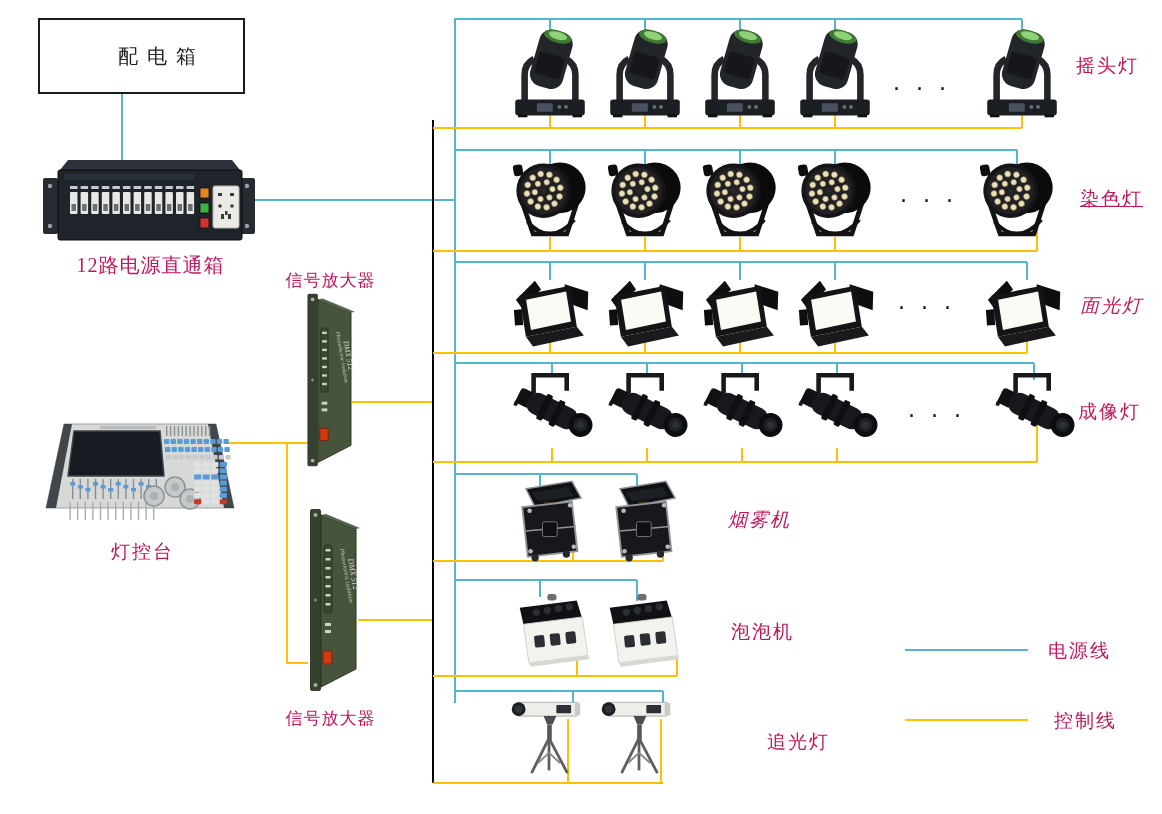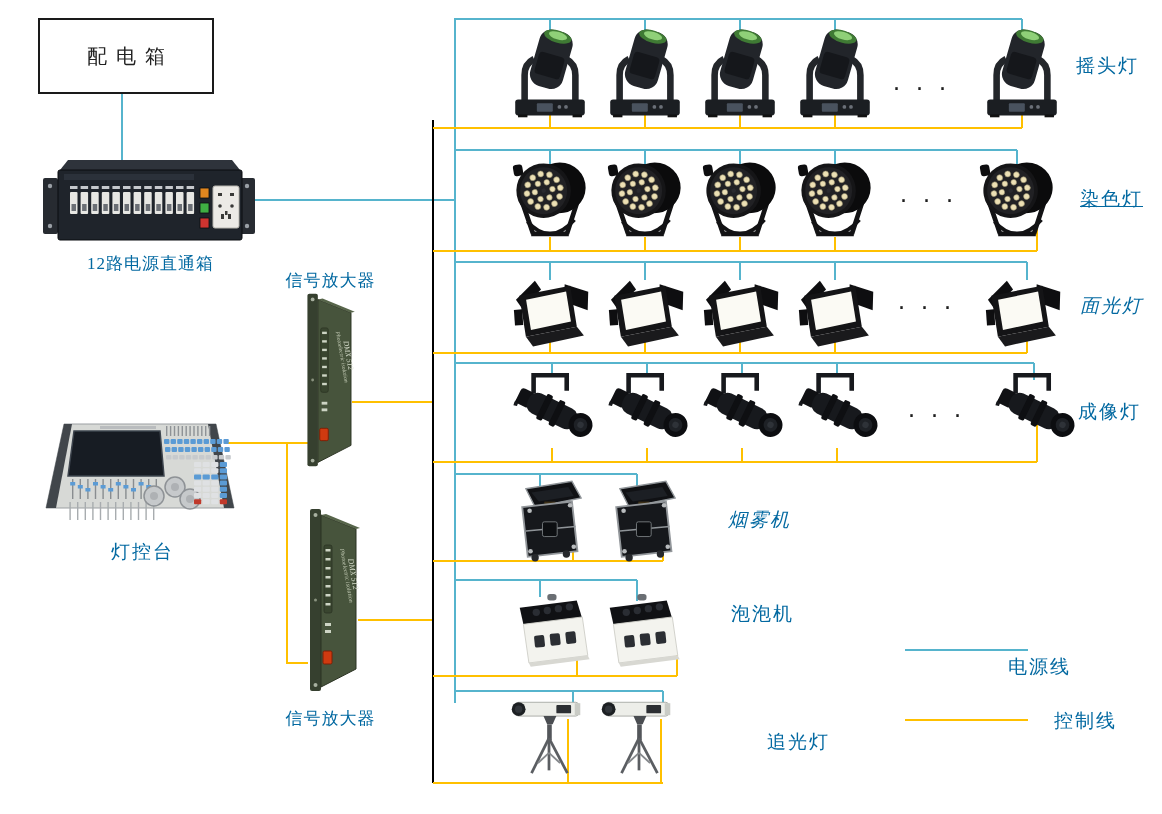--- a/index.html
+++ b/index.html
@@ -1,23 +1,23 @@
 <!DOCTYPE html>
 <html><head>
 <meta charset="utf-8">
 <style>
   html,body{margin:0;padding:0;background:#fff;}
   #canvas{position:relative;width:1162px;height:814px;background:#fff;overflow:hidden;
           font-family:"Liberation Serif","DejaVu Serif",serif;color:#222;}
   #wires{position:absolute;left:0;top:0;z-index:1;}
   .device{position:absolute;z-index:2;}
-  .lbl{position:absolute;z-index:3;font-size:19px;letter-spacing:2px;color:#0369a1;white-space:nowrap;}
+  .lbl{position:absolute;z-index:3;font-size:19px;letter-spacing:2px;color:#be185d;white-space:nowrap;}
   .lbl.center{text-align:center;}
   #dist-box{position:absolute;left:38px;top:18px;width:172px;height:72px;border:2px solid #1a1a1a;
-            z-index:2;display:flex;align-items:center;justify-content:center;background:#fff;}
+            z-index:2;display:flex;align-items:center;justify-content:center;background:#fff;padding-left:31px;}
   #dist-box span{font-size:20px;letter-spacing:9px;padding-left:9px;}
   .dots{position:absolute;z-index:3;font-size:15px;font-weight:bold;letter-spacing:14px;color:#1e1e1e;
         font-family:"DejaVu Sans Mono",monospace;}
   .legend-line{position:absolute;width:123px;height:2px;z-index:2;}
   .fixture{position:absolute;z-index:2;}
   #symbols{position:absolute;width:0;height:0;overflow:hidden;}
 </style>
 </head>
 <body>
 
@@ -278,21 +278,21 @@
     <rect x="160" y="64" width="9" height="10" fill="#ce3430" stroke="#0b0d10" stroke-width="0.8"></rect>
     <rect x="173" y="32" width="26" height="42" rx="2" fill="#eceae6" stroke="#b8b6b0"></rect>
     <rect x="178" y="39" width="4" height="3" fill="#3a3a38"></rect>
       <rect x="190" y="39" width="4" height="3" fill="#3a3a38"></rect>
     <circle cx="180" cy="52" r="1.8" fill="#3a3a38"></circle>
       <circle cx="192" cy="52" r="1.8" fill="#3a3a38"></circle>
     <rect x="181" y="60" width="3" height="5" fill="#3a3a38"></rect>
       <rect x="188" y="60" width="3" height="5" fill="#3a3a38"></rect>
     <rect x="185" y="57" width="2.5" height="4" fill="#3a3a38"></rect>
   </svg>
-  <div class="lbl center" style="left:48px;top:252px;width:205px;font-size:17px;letter-spacing:1px;">12路电源直通箱</div>
+  <div class="lbl center" style="left:48px;top:252px;width:205px;font-size:20px;letter-spacing:1px;">12路电源直通箱</div>
 
   <div class="lbl center" style="left:268px;top:269px;width:125px;font-size:17px;letter-spacing:1px;">信号放大器</div>
   <svg class="device" style="left:298px;top:290px;" width="70" height="180" viewBox="0 0 70 190">
     <use href="#sym-amp"></use>
     <text transform="translate(46 54) rotate(80)" font-size="8" font-style="italic" fill="#d6ddcc">DMX 512</text>
     <text transform="translate(38 44) rotate(80)" font-size="6" font-style="italic" fill="#c2cab4">Photoelectric isolation</text>
   </svg>
 
   <svg class="device" style="left:302px;top:505px;" width="70" height="190" viewBox="0 0 70 190">
     <use href="#sym-amp"></use>
@@ -516,21 +516,21 @@
   <div class="dots" style="left:892px;top:80px;">···</div>
   <div class="dots" style="left:899px;top:192px;">···</div>
   <div class="dots" style="left:897px;top:299px;">···</div>
   <div class="dots" style="left:907px;top:407px;">···</div>
 
   <div class="lbl" style="left:1076px;top:53px;">摇头灯</div>
   <div class="lbl" style="left:1080px;top:186px;text-decoration:underline;">染色灯</div>
   <div class="lbl" style="left:1080px;top:293px;font-style:italic;">面光灯</div>
   <div class="lbl" style="left:1078px;top:399px;">成像灯</div>
   <div class="lbl" style="left:728px;top:507px;font-style:italic;">烟雾机</div>
-  <div class="lbl" style="left:731px;top:601px;">泡泡机</div>
+  <div class="lbl" style="left:731px;top:619px;">泡泡机</div>
   <div class="lbl" style="left:731px;top:729px;margin-left:36px;">追光灯</div>
 
   <div class="legend-line" style="left: 905px; top: 649px; background: rgb(86, 180, 205);"></div>
-  <div class="lbl" style="left:1008px;top:638px;margin-top:16px;">电源线</div>
+  <div class="lbl" style="left:1048px;top:638px;">电源线</div>
   <div class="legend-line" style="left: 905px; top: 719px; background: rgb(255, 192, 0);"></div>
   <div class="lbl" style="left:1038px;top:708px;margin-left:16px;">控制线</div>
 
 </div>
 
 </body></html>

